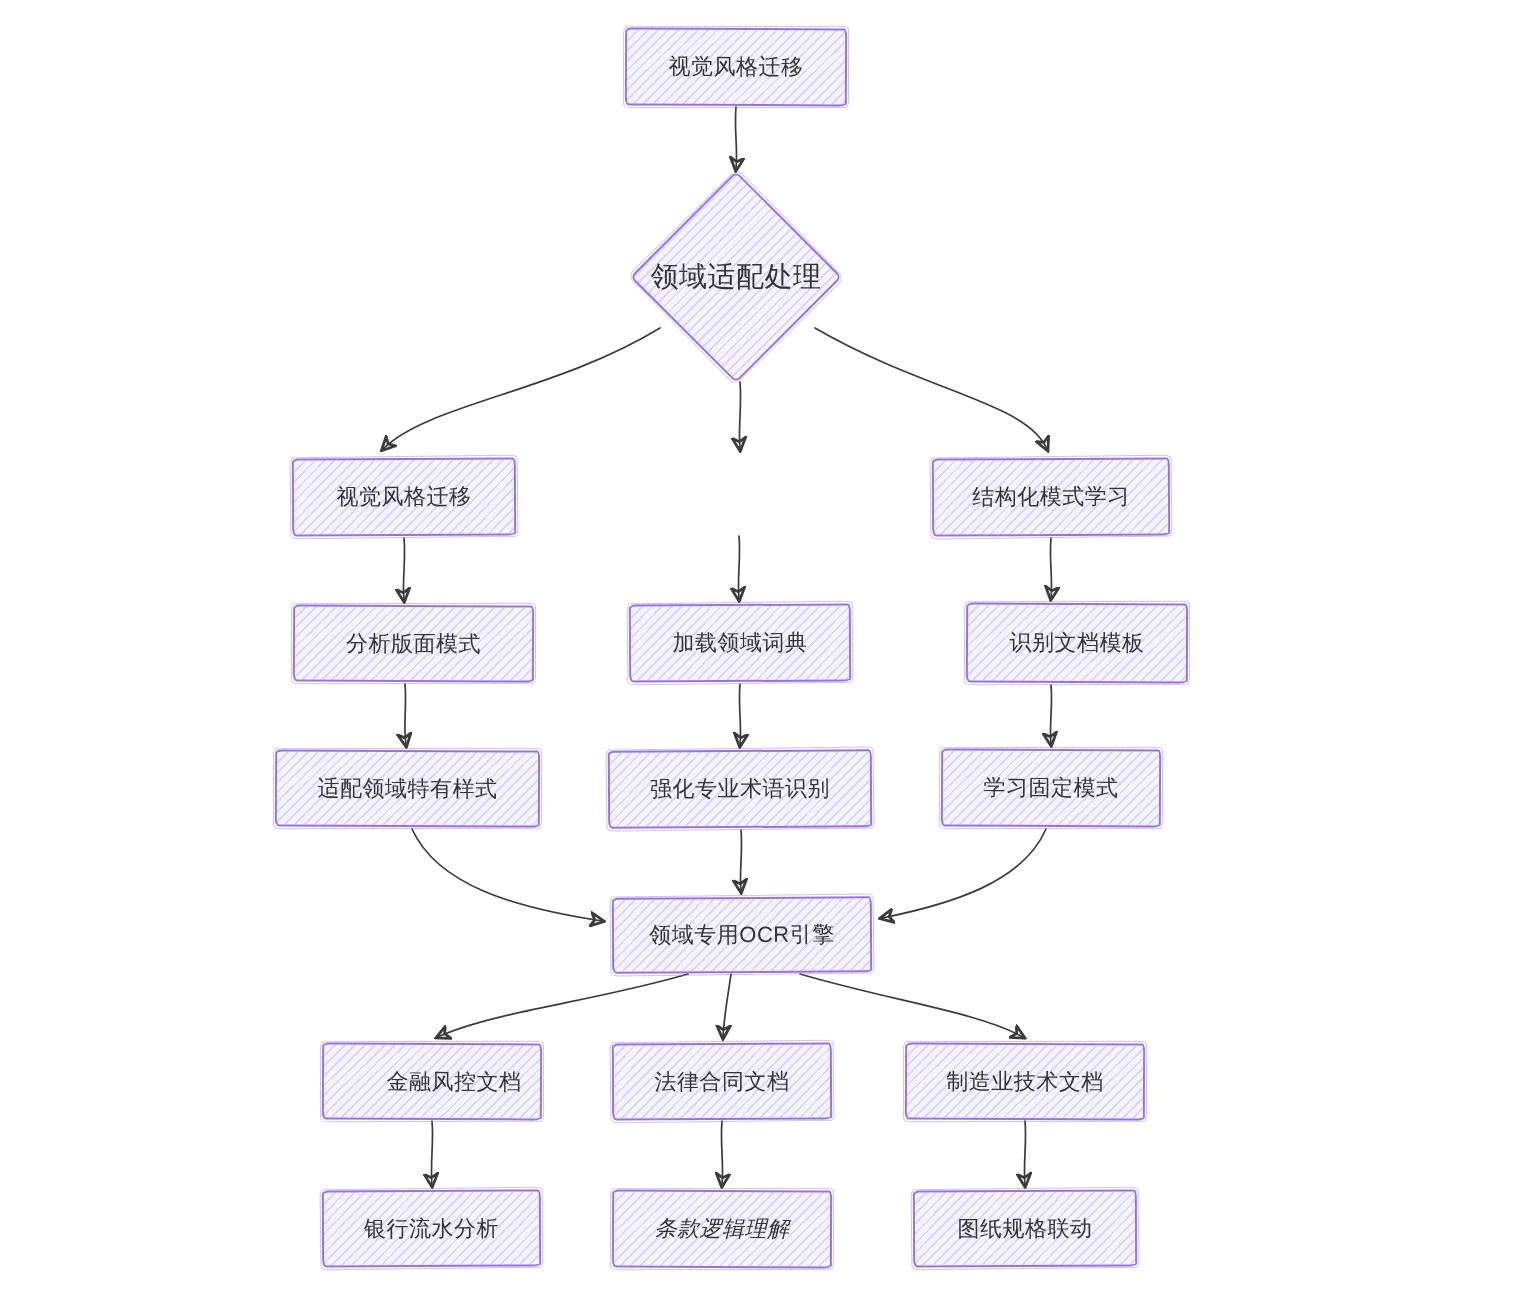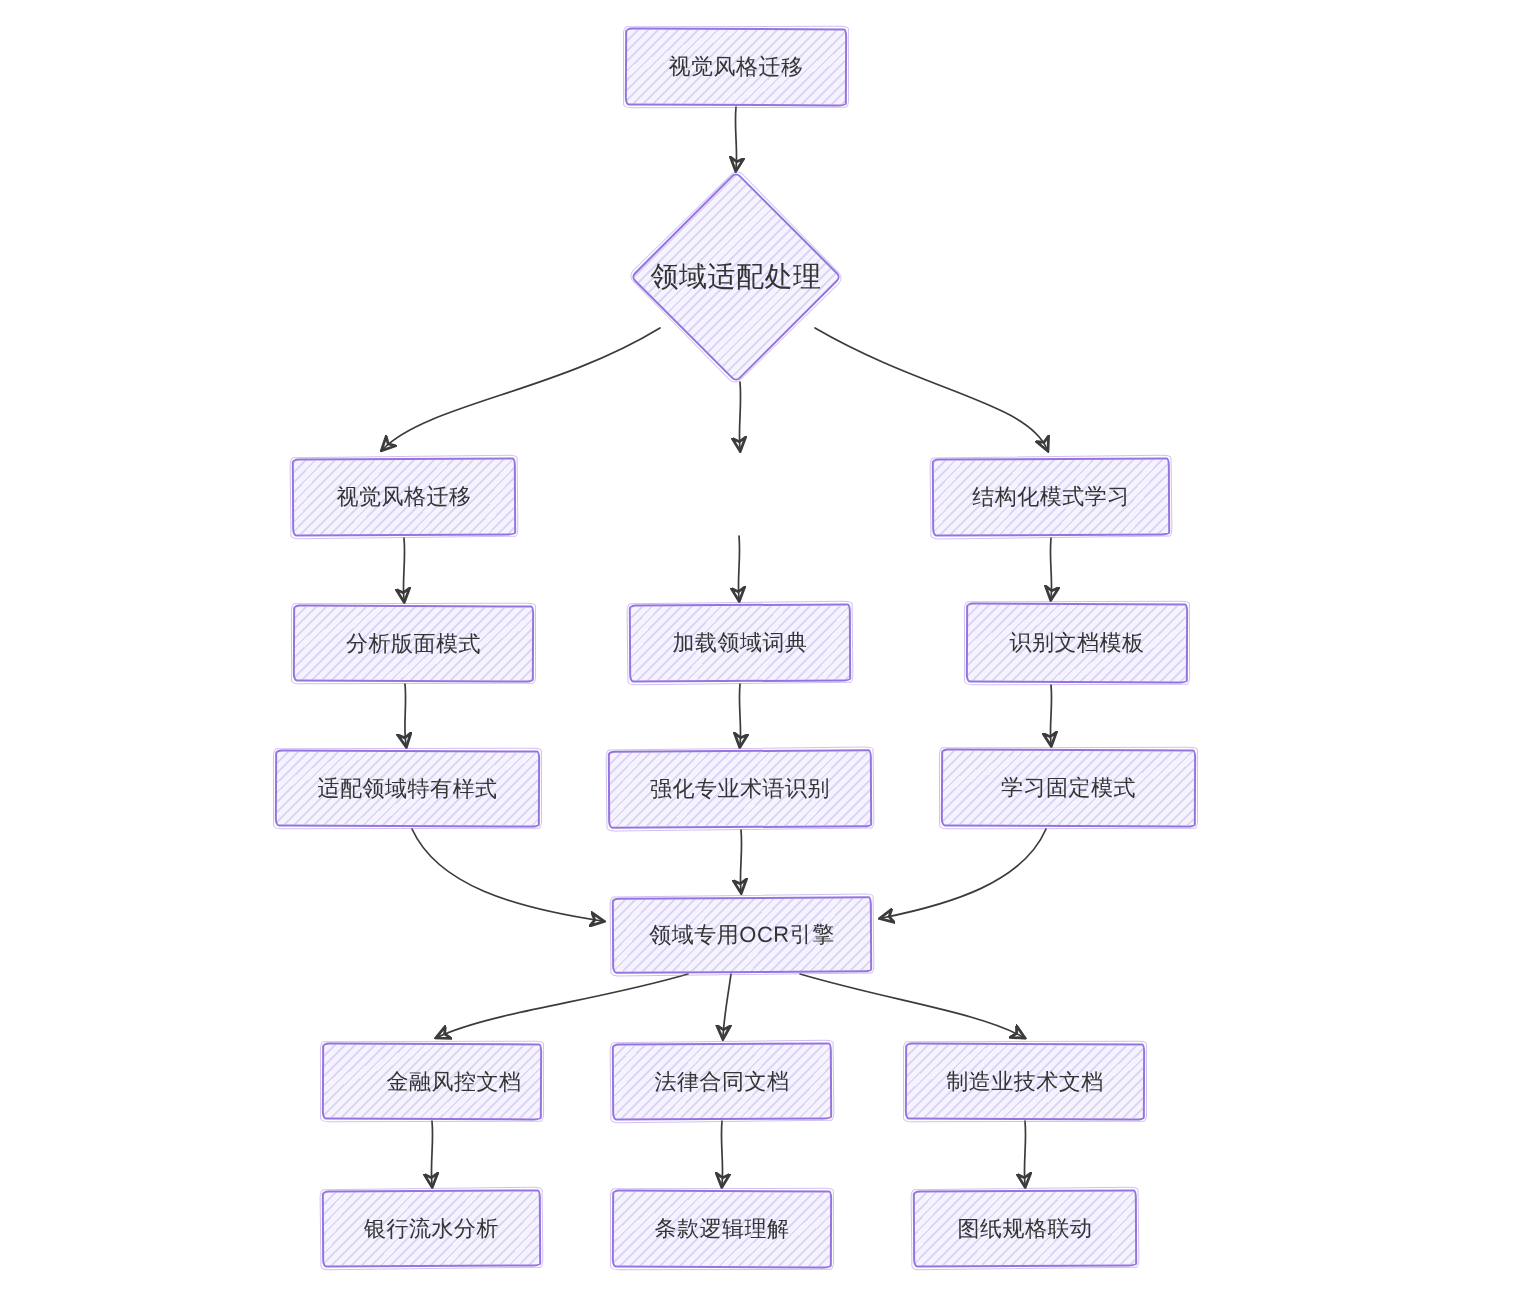--- a/index.html
+++ b/index.html
@@ -113,29 +113,29 @@
   <div class="node tilt-a" style="left:293px;top:605px;width:241px;height:77px;">分析版面模式</div>
 
   <div class="node tilt-b" style="left:629px;top:604px;width:222px;height:78px;">加载领域词典</div>
 
   <div class="node tilt-a" style="left:941px;top:603px;width:222px;height:80px;margin-left:25px;">识别文档模板</div>
 
   <div class="node tilt-a" style="left:275px;top:750px;width:265px;height:77px;">适配领域特有样式</div>
 
   <div class="node tilt-b" style="left:608px;top:750px;width:264px;height:78px;">强化专业术语识别</div>
 
-  <div class="node tilt-a" style="left:941px;top:749px;width:255px;height:78px;">学习固定模式</div>
+  <div class="node tilt-a" style="left:941px;top:749px;width:220px;height:78px;">学习固定模式</div>
 
   <div class="node tilt-b" style="left:612px;top:897px;width:260px;height:76px;">领域专用OCR引擎</div>
 
   <div class="node tilt-a" style="left:322px;top:1043px;width:220px;height:77px;padding-left:44px;">金融风控文档</div>
 
   <div class="node tilt-b" style="left:612px;top:1043px;width:220px;height:77px;">法律合同文档</div>
 
   <div class="node tilt-a" style="left:905px;top:1043px;width:240px;height:77px;">制造业技术文档</div>
 
   <div class="node tilt-b" style="left:322px;top:1190px;width:219px;height:77px;">银行流水分析</div>
 
-  <div class="node tilt-a" style="left:612px;top:1190px;width:220px;height:78px;">条款逻辑理解</div>
+  <div class="node tilt-a" style="left:612px;top:1190px;width:220px;height:78px;font-style:italic;">条款逻辑理解</div>
 
   <div class="node tilt-b" style="left:913px;top:1190px;width:224px;height:77px;">图纸规格联动</div>
 
 </div>
 
 </body></html>

